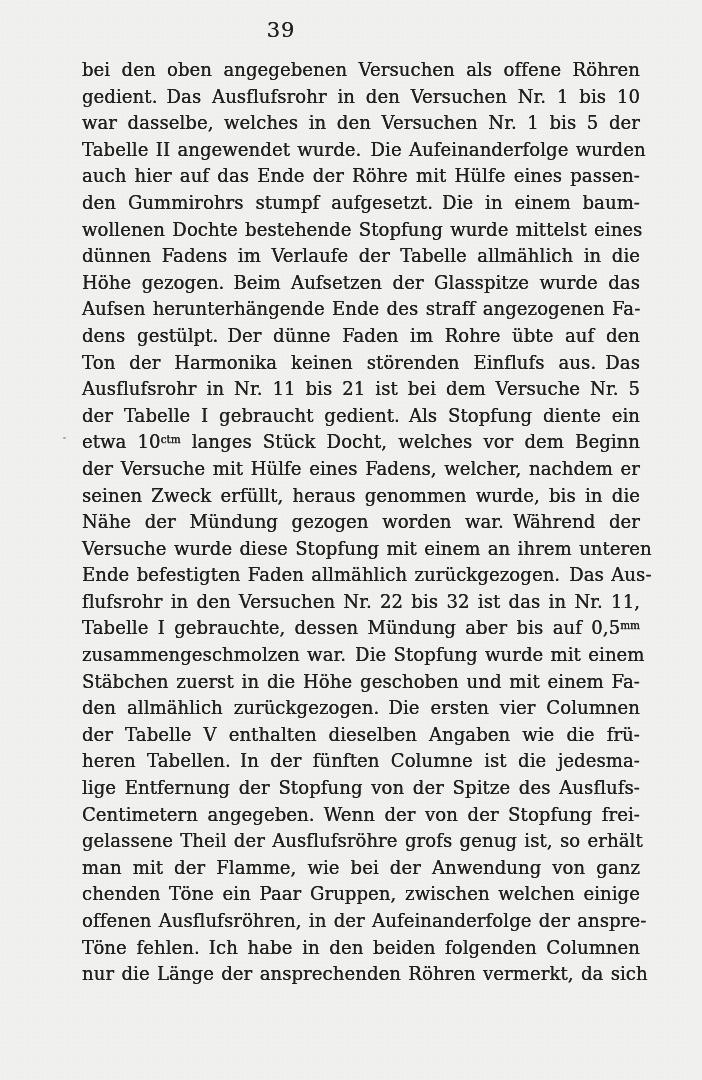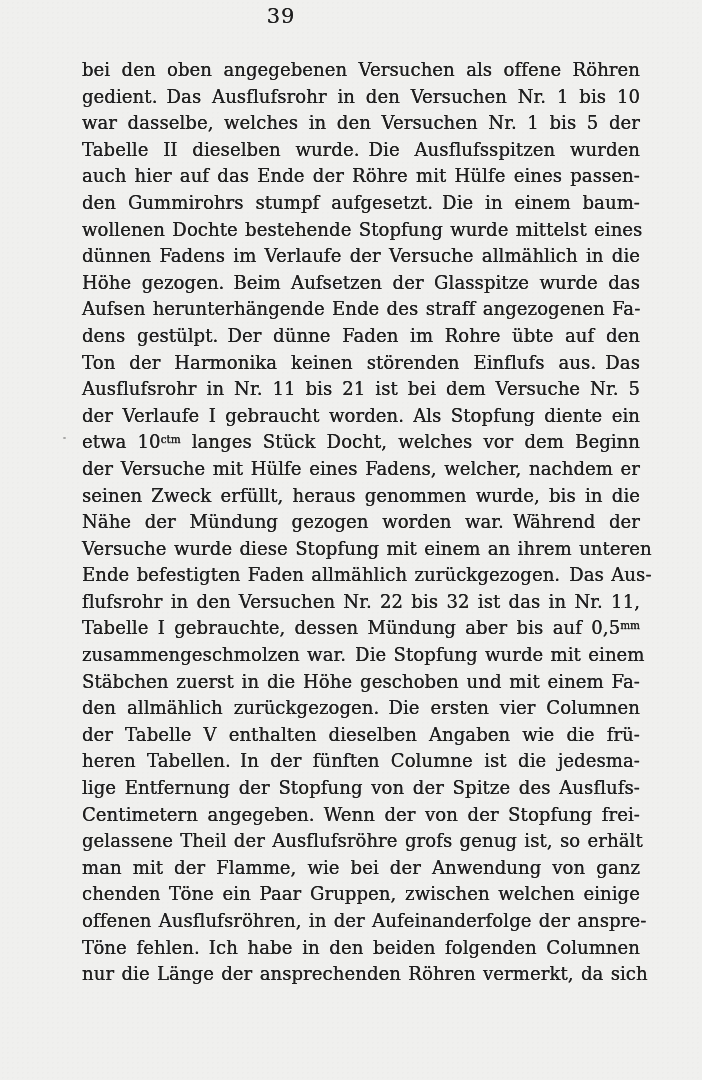--- a/index.html
+++ b/index.html
@@ -21,21 +21,21 @@
     position: relative;
     width: 702px;
     height: 1080px;
     background-color: var(--paper);
     
     background-image: radial-gradient(rgba(0,0,0,0.012) 1px, transparent 1px);
     background-size: 5px 5px;
   }
   .page-number {
     position: absolute;
-    top: 4px;
+    top: 18px;
     left: 0;
     width: 562px;
     text-align: center;
     font-size: 21px;
     letter-spacing: 1px;
     color: var(--ink);
     text-shadow: 0 0 0.5px rgba(25,25,25,0.85);
   }
   .text-block {
     position: absolute;
@@ -76,31 +76,31 @@
 </head>
 <body>
 
 <div class="page">
   <div class="page-number">39</div>
 
   <div class="text-block" id="text-block">
       <div class="text-line">bei den oben angegebenen Versuchen als offene Röhren</div>
       <div class="text-line">gedient. Das Ausflufsrohr in den Versuchen Nr. 1 bis 10</div>
       <div class="text-line">war dasselbe, welches in den Versuchen Nr. 1 bis 5 der</div>
-      <div class="text-line">Tabelle II dieselben wurde. Die Ausflufsspitzen wurden</div>
+      <div class="text-line">Tabelle II angewendet wurde. Die Aufeinanderfolge wurden</div>
       <div class="text-line">auch hier auf das Ende der Röhre mit Hülfe eines passen-</div>
       <div class="text-line">den Gummirohrs stumpf aufgesetzt. Die in einem baum-</div>
       <div class="text-line">wollenen Dochte bestehende Stopfung wurde mittelst eines</div>
-      <div class="text-line">dünnen Fadens im Verlaufe der Versuche allmählich in die</div>
+      <div class="text-line">dünnen Fadens im Verlaufe der Tabelle allmählich in die</div>
       <div class="text-line">Höhe gezogen. Beim Aufsetzen der Glasspitze wurde das</div>
       <div class="text-line">Aufsen herunterhängende Ende des straff angezogenen Fa-</div>
       <div class="text-line">dens gestülpt. Der dünne Faden im Rohre übte auf den</div>
       <div class="text-line">Ton der Harmonika keinen störenden Einflufs aus. Das</div>
       <div class="text-line">Ausflufsrohr in Nr. 11 bis 21 ist bei dem Versuche Nr. 5</div>
-      <div class="text-line">der Verlaufe I gebraucht worden. Als Stopfung diente ein</div>
+      <div class="text-line">der Tabelle I gebraucht gedient. Als Stopfung diente ein</div>
       <div class="text-line">etwa 10<sup>ctm</sup> langes Stück Docht, welches vor dem Beginn</div>
       <div class="text-line">der Versuche mit Hülfe eines Fadens, welcher, nachdem er</div>
       <div class="text-line">seinen Zweck erfüllt, heraus genommen wurde, bis in die</div>
       <div class="text-line">Nähe der Mündung gezogen worden war. Während der</div>
       <div class="text-line">Versuche wurde diese Stopfung mit einem an ihrem unteren</div>
       <div class="text-line">Ende befestigten Faden allmählich zurückgezogen. Das Aus-</div>
       <div class="text-line">flufsrohr in den Versuchen Nr. 22 bis 32 ist das in Nr. 11,</div>
       <div class="text-line">Tabelle I gebrauchte, dessen Mündung aber bis auf 0,5<sup>mm</sup></div>
       <div class="text-line">zusammengeschmolzen war. Die Stopfung wurde mit einem</div>
       <div class="text-line">Stäbchen zuerst in die Höhe geschoben und mit einem Fa-</div>

